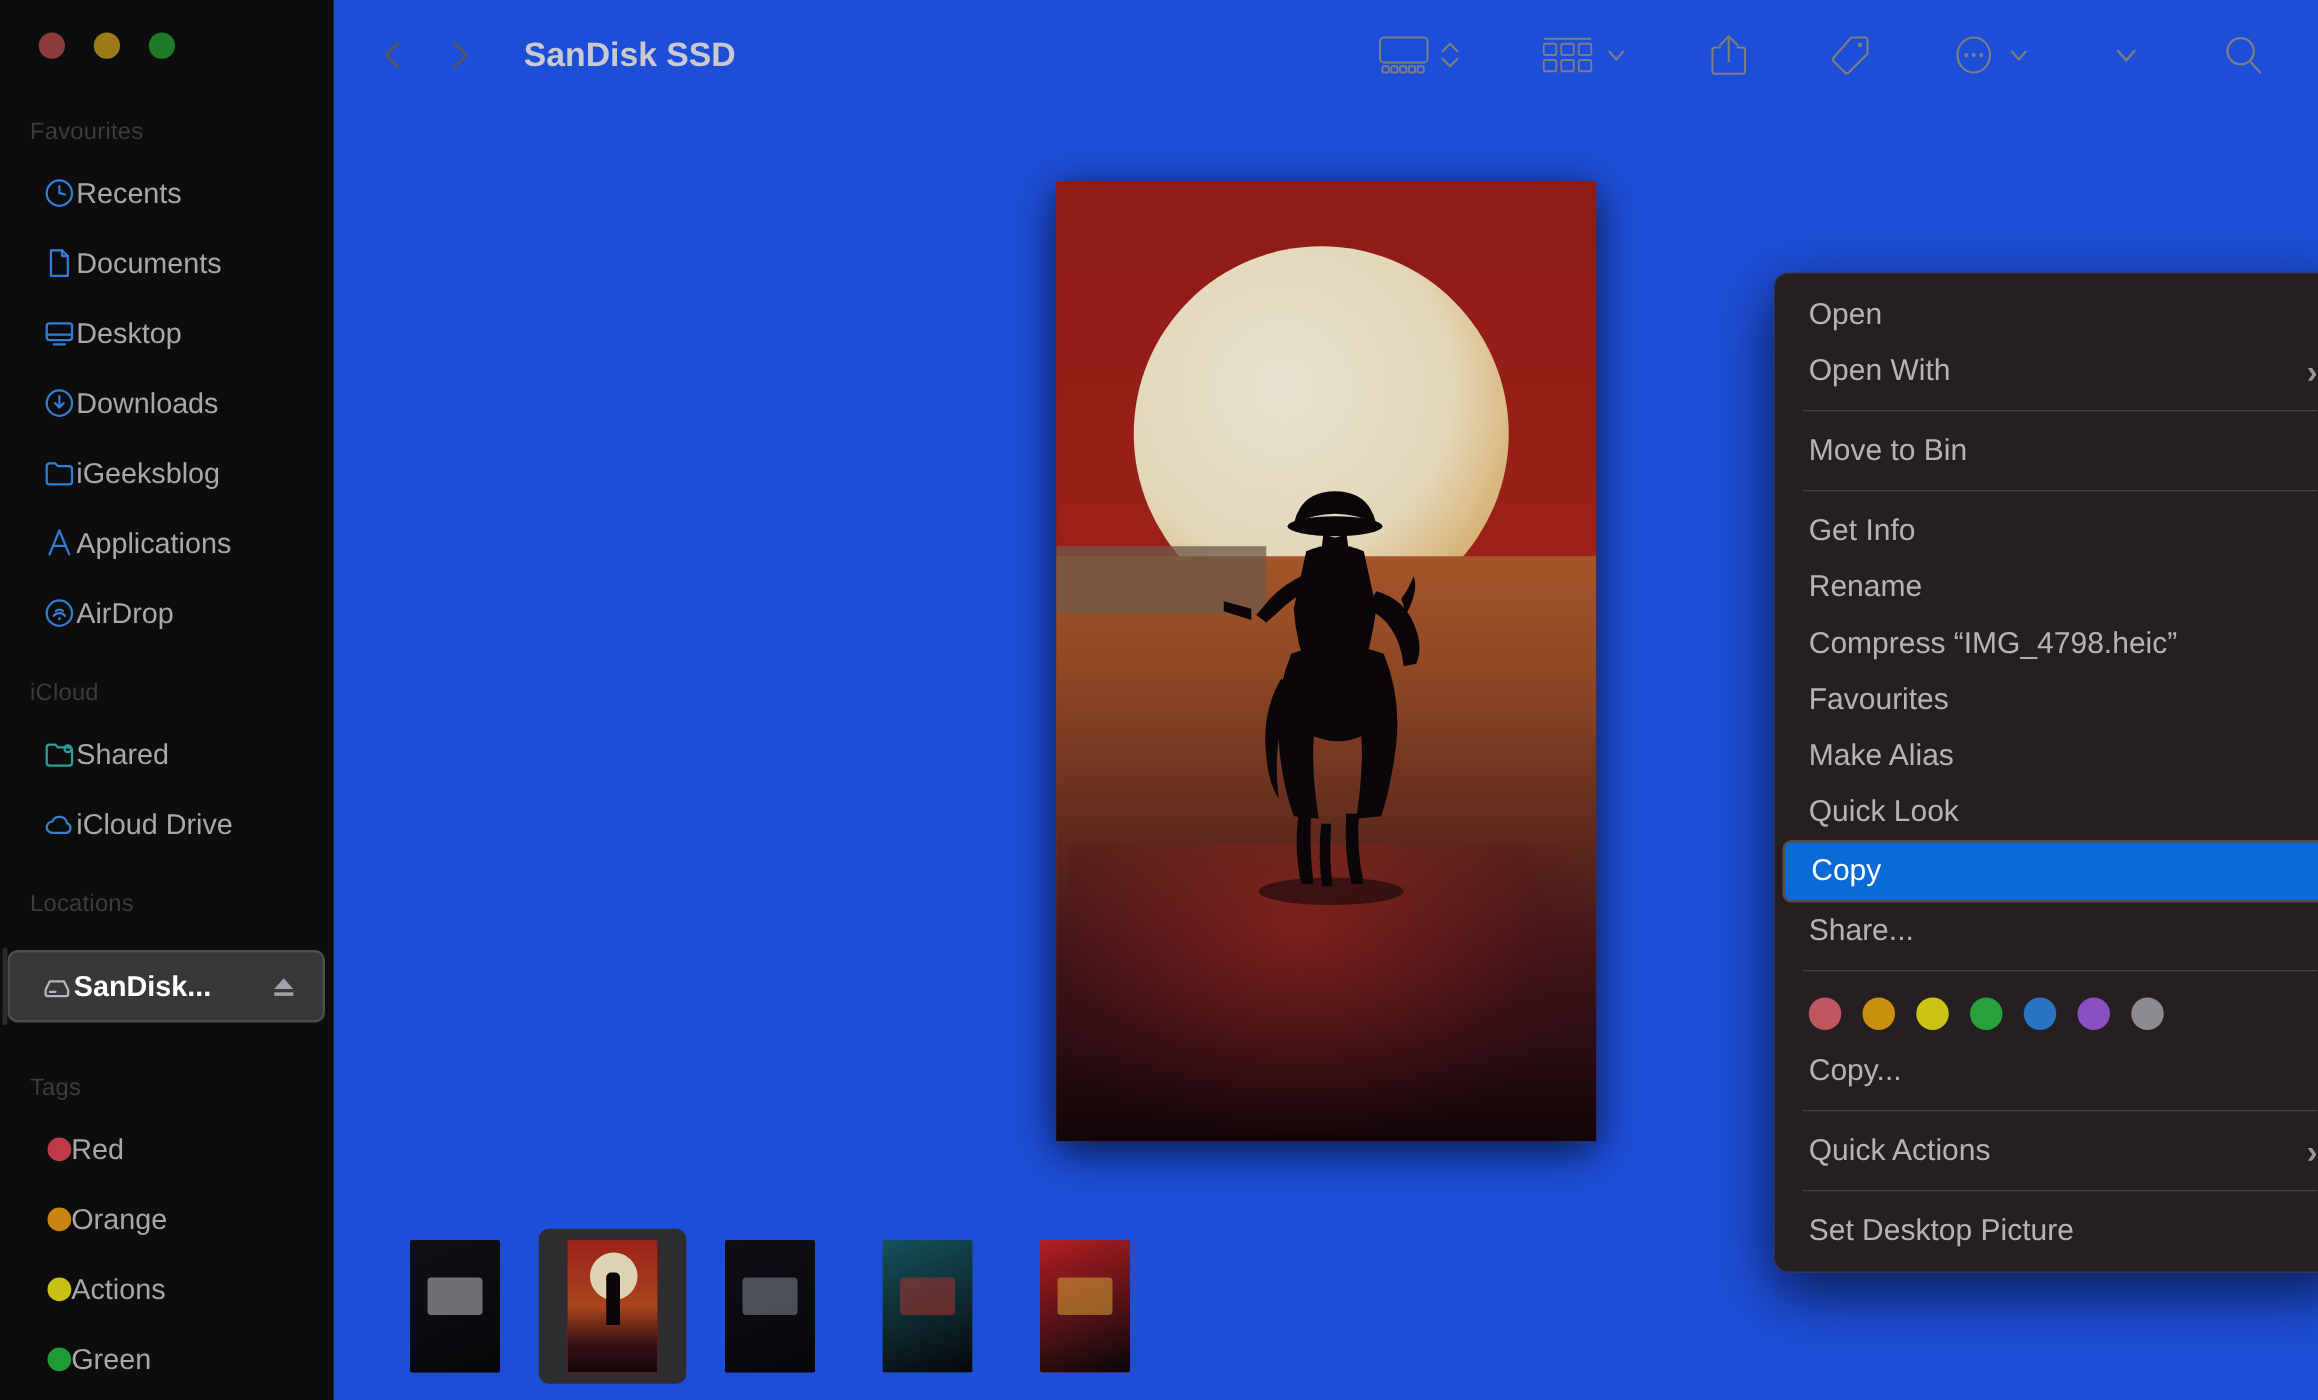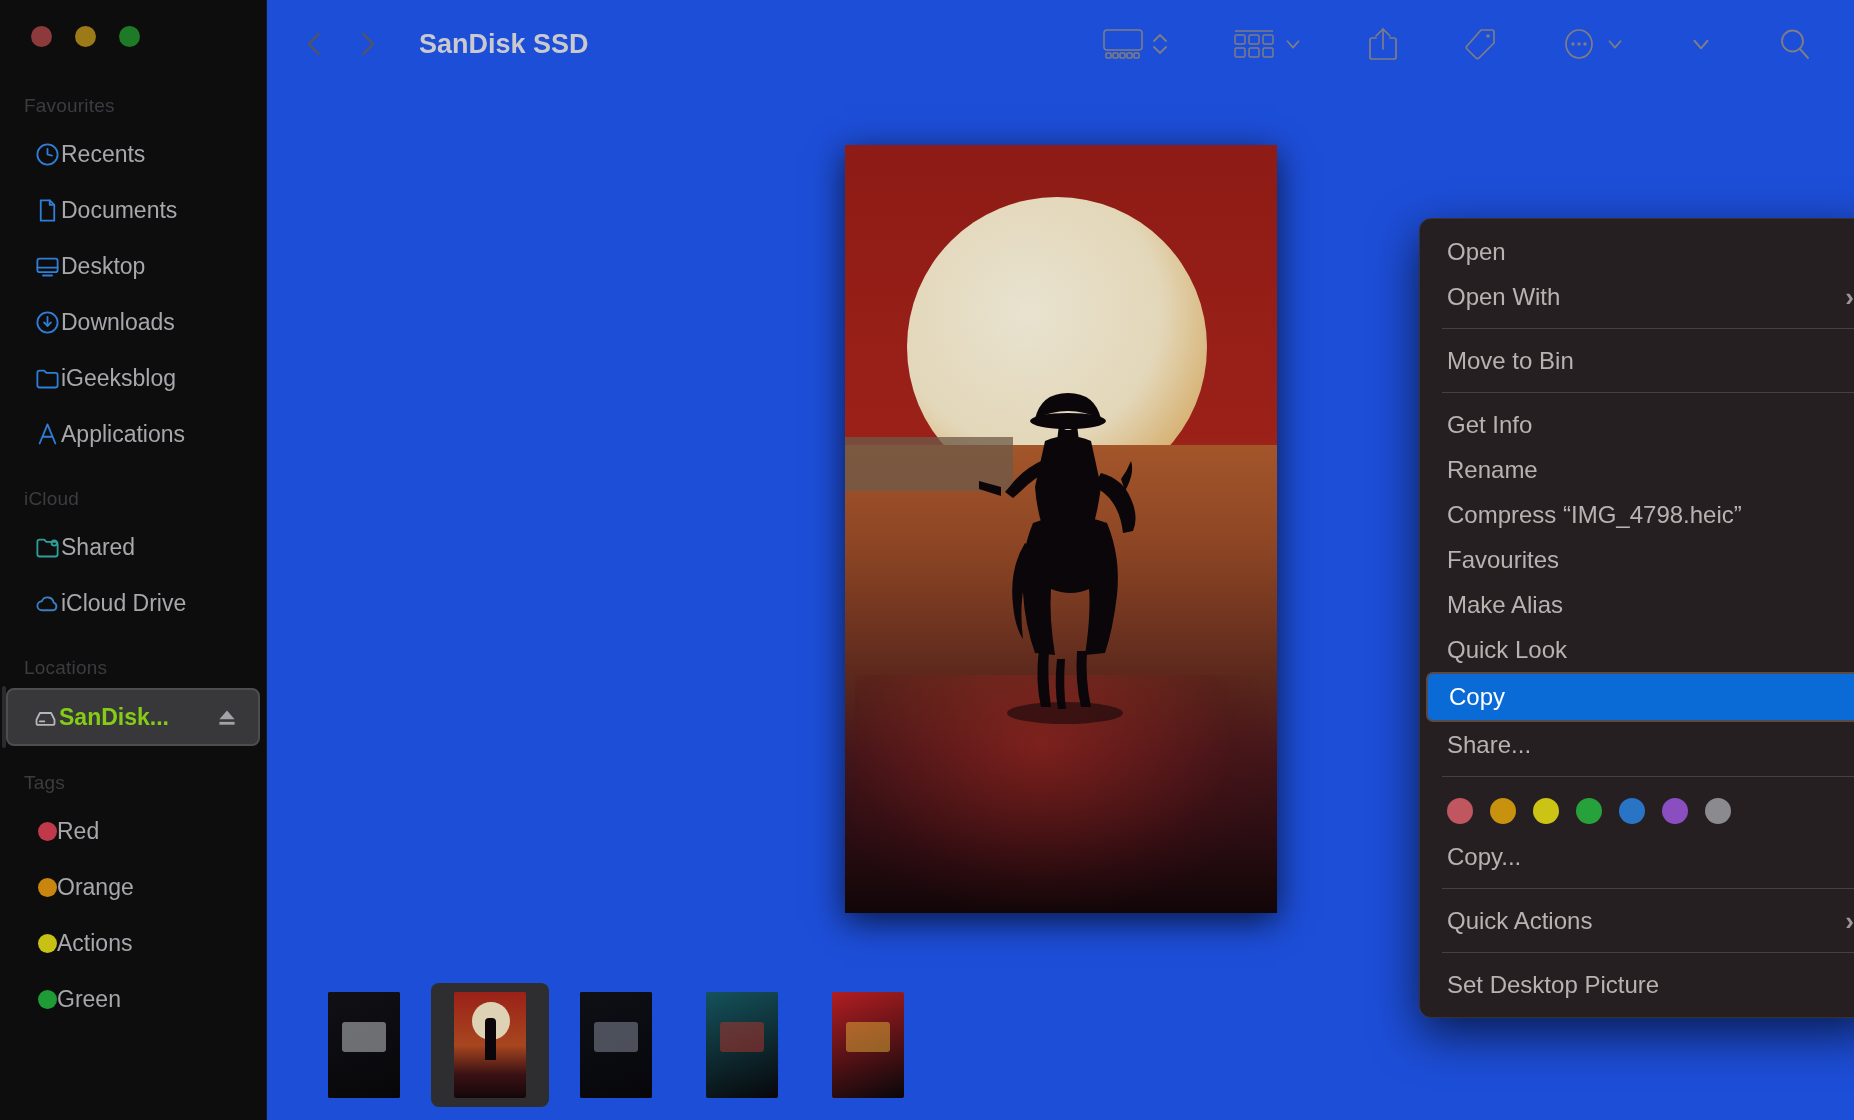--- a/index.html
+++ b/index.html
@@ -48,24 +48,24 @@
     gap: 0;
     color: #a7a7ac;
     font-size: 23px;
     border-radius: 8px;
     margin: 0 10px;
   }
   .sb-item .ic { width: 27px; height: 27px; flex: 0 0 27px; display:flex; align-items:center; justify-content:center; }
   .sb-item .ic svg { width: 27px; height: 27px; display:block; }
   .sb-item.selected {
     background: #38383a;
-    color: #84cc16;
+    color: #ffffff;
     font-weight: 700;
     border: 2px solid #4d4d50;
-    margin: 0 6px;
+    margin: 16px 6px;
     height: 58px;
     position: relative;
   }
   .sb-item.selected::before{
     content:""; position:absolute; left:-6px; top:-4px; bottom:-4px; width:4px;
     background:#2b2b2d; border-radius:3px;
   }
   .sb-label { flex: 1; white-space: nowrap; overflow: hidden; }
   .eject { width: 26px; height: 26px; margin-right: 18px; opacity:.85; }
   .dot { width: 19px; height: 19px; border-radius: 50%; flex: 0 0 19px; margin-left: 4px;}
@@ -230,20 +230,30 @@
           <span class="sb-label">iGeeksblog</span>
         </div>
         <div class="sb-item">
           <span class="ic">
             <svg viewBox="0 0 24 24">
               <path d="M12 3 L5 20 M12 3 L19 20 M8 14 h8" fill="none" stroke="#2f7fd8" stroke-width="1.6" stroke-linecap="round" stroke-linejoin="round"></path>
             </svg>
           </span>
           <span class="sb-label">Applications</span>
         </div>
+        <div class="sb-item">
+          <span class="ic">
+            <svg viewBox="0 0 24 24">
+              <circle cx="12" cy="12" r="9" fill="none" stroke="#2f7fd8" stroke-width="1.6" stroke-linecap="round" stroke-linejoin="round"></circle>
+              <path d="M8 14 a5 5 0 0 1 8 0 M9.5 10.5 a3.5 3.5 0 0 1 5 0" fill="none" stroke="#2f7fd8" stroke-width="1.6" stroke-linecap="round" stroke-linejoin="round"></path>
+              <circle cx="12" cy="16" r="1" fill="#2f7fd8" stroke="none"></circle>
+            </svg>
+          </span>
+          <span class="sb-label">AirDrop</span>
+        </div>
         <div class="sb-gap"></div>
         <div class="sb-section">iCloud</div>
         <div class="sb-item">
           <span class="ic">
             <svg viewBox="0 0 24 24">
               <path d="M3 7 a2 2 0 0 1 2 -2 h4 l2 2 h8 a2 2 0 0 1 2 2 v9 a2 2 0 0 1 -2 2 h-14 a2 2 0 0 1 -2 -2 Z" fill="none" stroke="#2f9f9a" stroke-width="1.6" stroke-linecap="round" stroke-linejoin="round"></path>
               <circle cx="18" cy="8" r="2.4" fill="none" stroke="#2f9f9a" stroke-width="1.6" stroke-linecap="round" stroke-linejoin="round"></circle>
             </svg>
           </span>
           <span class="sb-label">Shared</span>

